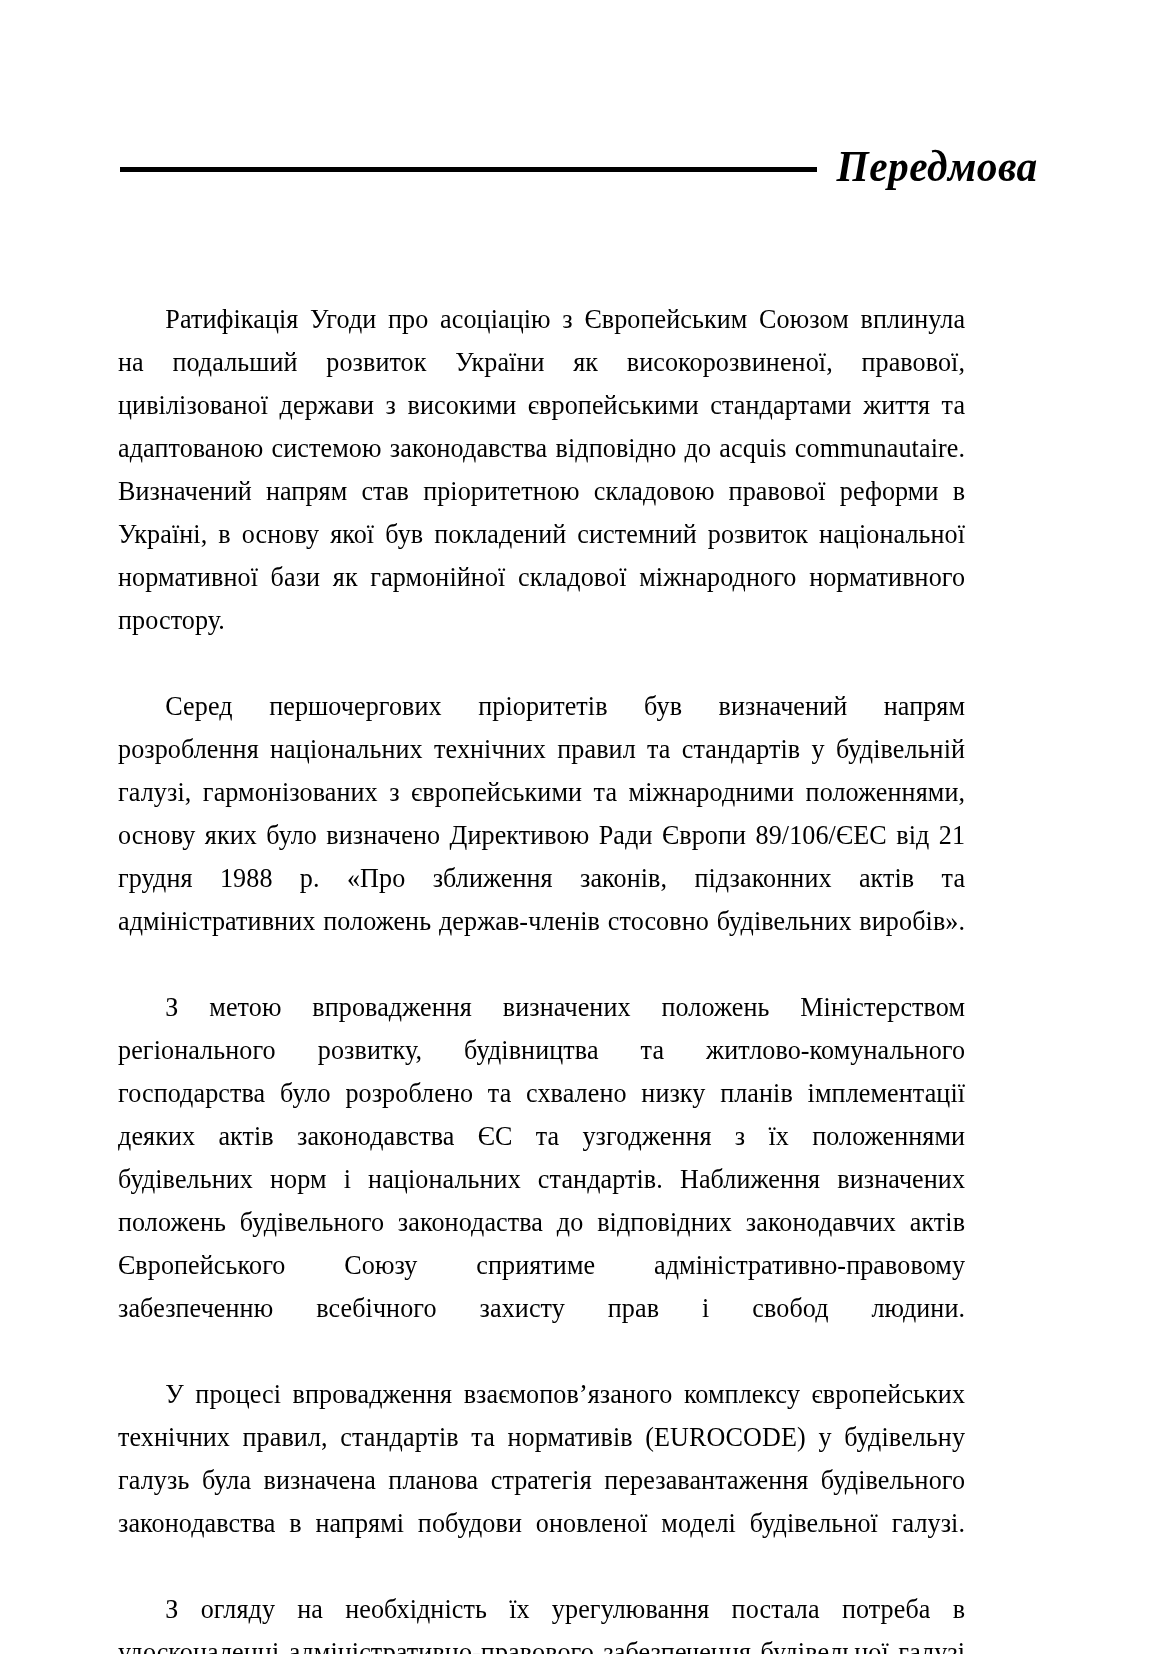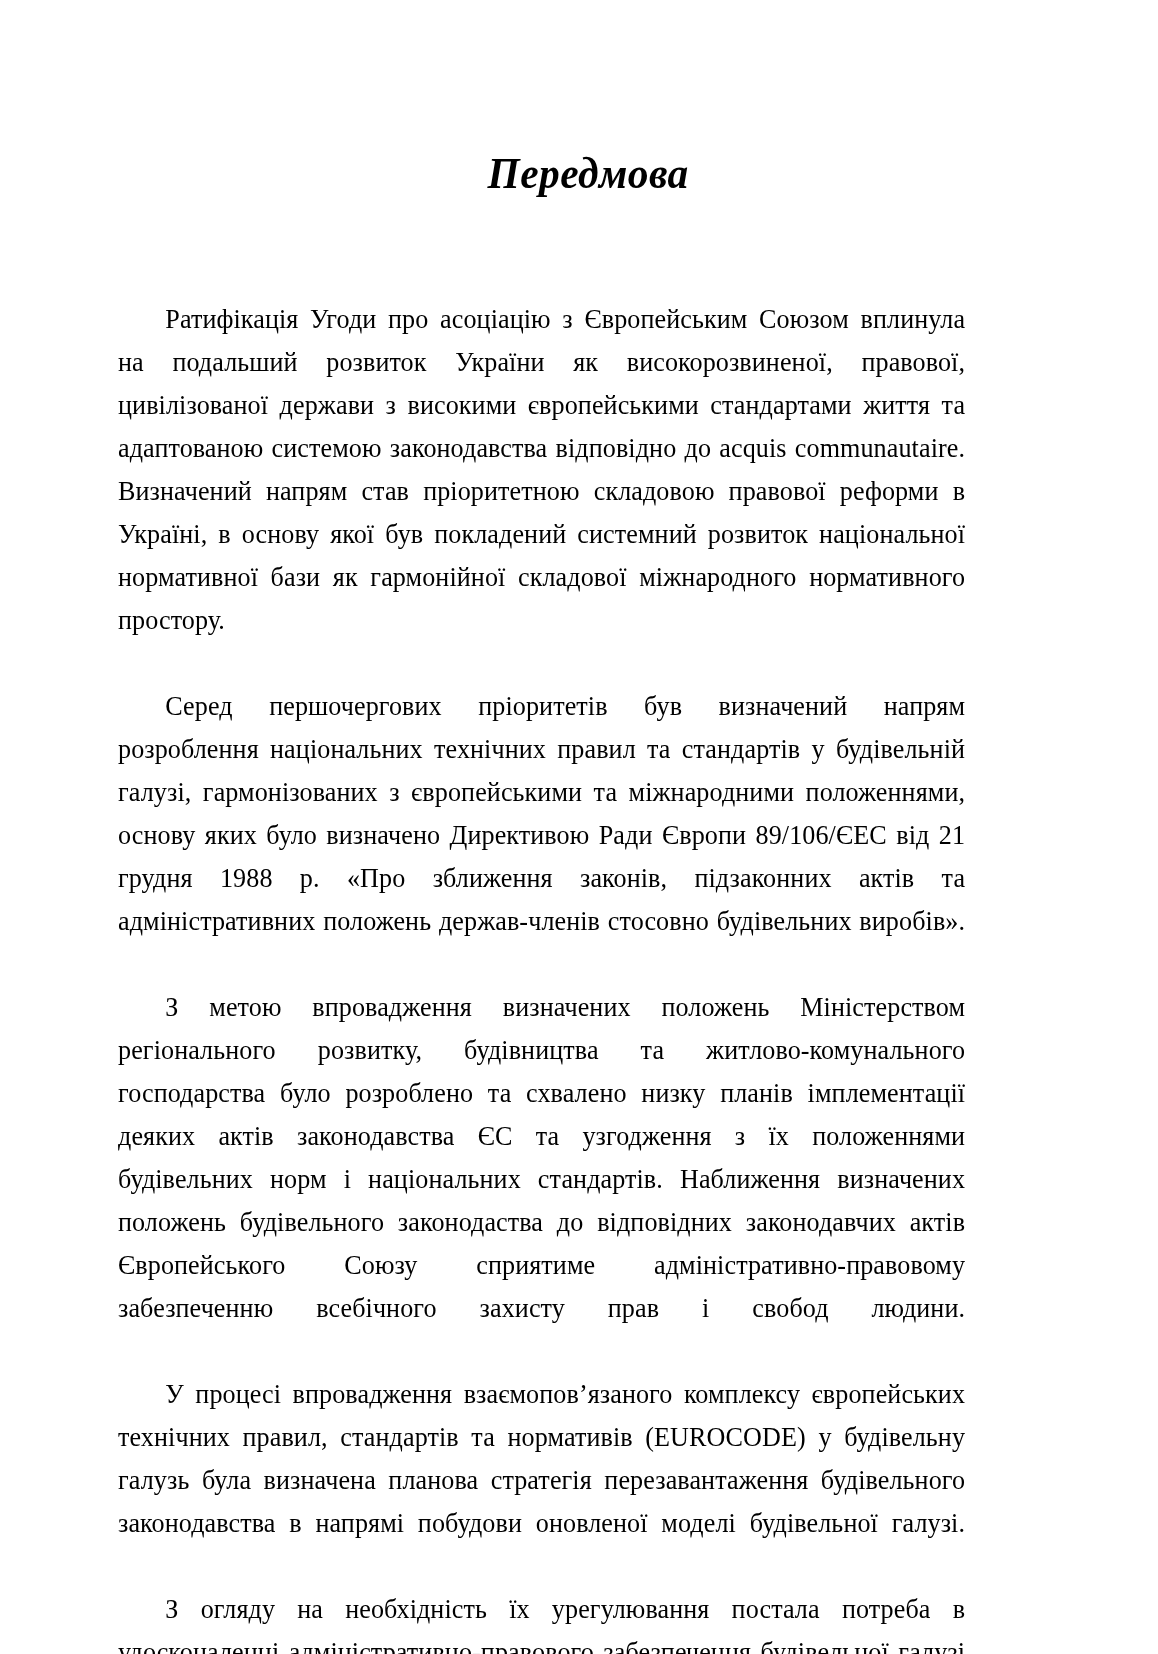--- a/index.html
+++ b/index.html
@@ -23,21 +23,20 @@
   
   .page-header {
     position: absolute;
     left: 120px;
     right: 120px;
     top: 136px;
     height: 60px;
     display: flex;
     align-items: center;
     justify-content: center;
-    flex-direction: column;
   }
 
   .header-rule {
     flex: 1 1 auto;
     height: 5px;
     background: #000000;
     margin-right: 2px;
     margin-top: 6px;
   }
 

